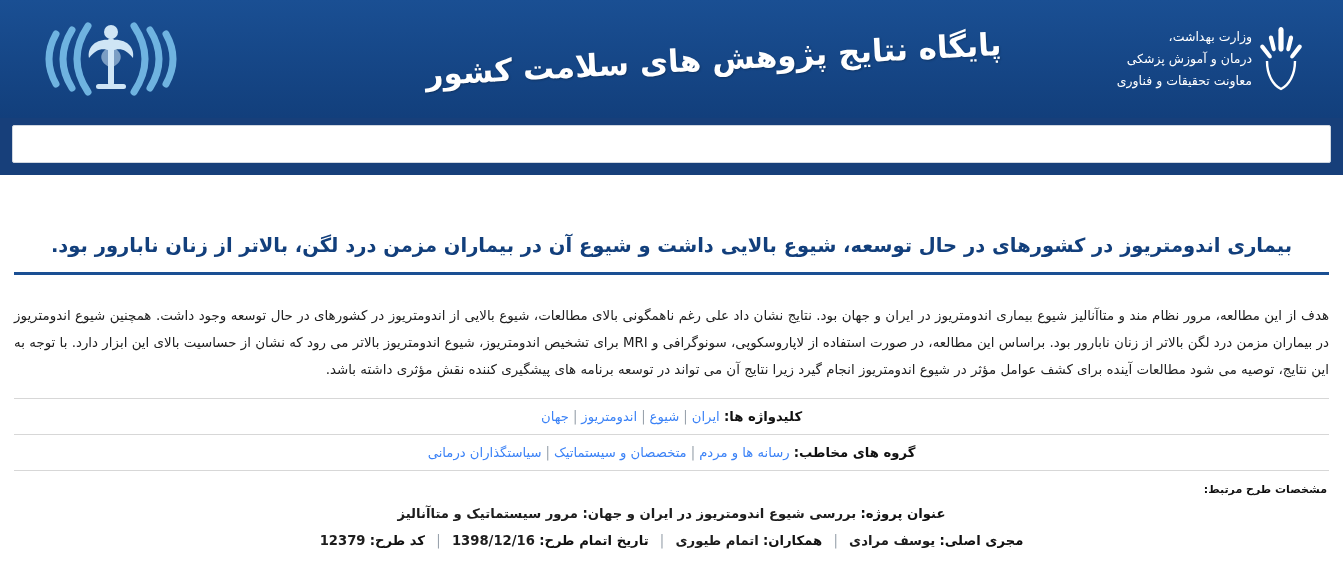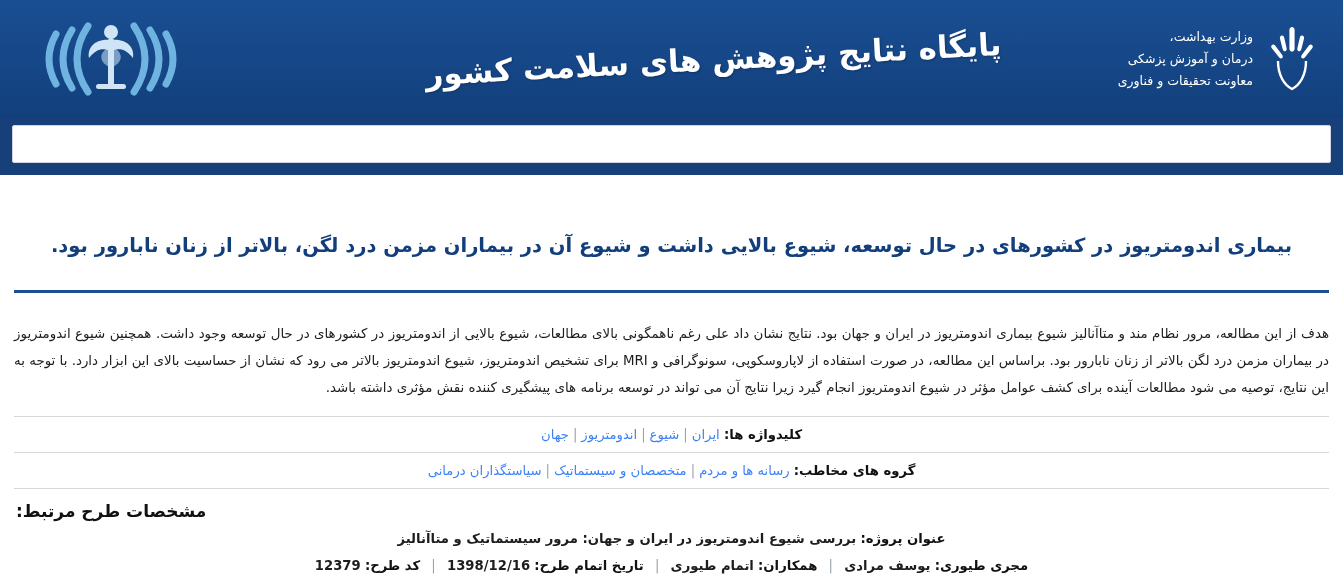--- a/index.html
+++ b/index.html
@@ -21,22 +21,21 @@
     height: 118px;
     background: #164a8a;
     background: linear-gradient(180deg,#1a4f93 0%, #123f7c 100%);
     position: relative;
     display: flex;
     align-items: center;
   }
   .header-logo-block {
     display: flex;
     align-items: center;
-    gap: 10px;
-    padding-right: 22px;
+    padding-right: 33px;
   }
   .emblem {
     width: 58px; height: 72px;
     display: block;
   }
   .ministry-lines {
     color: #ffffff;
     font-size: 12.5px;
     line-height: 1.75;
     text-align: right;
@@ -92,21 +91,21 @@
   }
 
   
   .content {
     padding: 0 14px;
     direction: rtl;
   }
 
   .title-row {
     margin-top: 56px;
-    padding-bottom: 30px;
+    padding-bottom: 12px;
     border-bottom: 3px solid #1a4f93;
   }
   .doc-title {
     color: #123f7c;
     font-size: 19.5px;
     font-weight: bold;
     text-align: center;
     line-height: 1.5;
   }
 
@@ -133,23 +132,23 @@
   }
   .meta-label { font-weight: bold; color: #111; text-align: center; }
   .kw-list a, .aud-list a {
     color: #3b82f6;
     text-decoration: none;
   }
   .sep { color: #9aa3ad; padding: 0 4px; }
 
   .section-head {
     padding: 12px 2px 4px 2px;
-    font-size: 17px;
+    font-size: 11px;
     font-weight: bold;
-    text-align: left;
+    text-align: right;
     color: #111;
   }
   .proj-row {
     padding: 6px 2px;
     font-size: 13.2px;
     text-align: center;
     color: #1d1d1d;
   }
   .proj-row .v { font-weight: bold; }
   .pipe { color: #9aa3ad; padding: 0 7px; }
@@ -242,21 +241,21 @@
     <hr class="divider">
 
     <div class="section-head">مشخصات طرح مرتبط:</div>
 
     <div class="proj-row">
       <span class="meta-label">عنوان پروژه:</span>
       <span class="v">بررسی شیوع اندومتریوز در ایران و جهان: مرور سیستماتیک و متاآنالیز</span>
     </div>
 
     <div class="proj-row">
-      <span class="meta-label">مجری طیوری:</span>
+      <span class="meta-label">مجری اصلی:</span>
       <span class="v">یوسف مرادی</span>
       <span class="pipe">|</span>
       <span class="meta-label">همکاران:</span>
       <span class="v">اتمام طیوری</span>
       <span class="pipe">|</span>
       <span class="meta-label">تاریخ اتمام طرح:</span>
       <span class="v num">1398/12/16</span>
       <span class="pipe">|</span>
       <span class="meta-label">کد طرح:</span>
       <span class="v num">12379</span>

